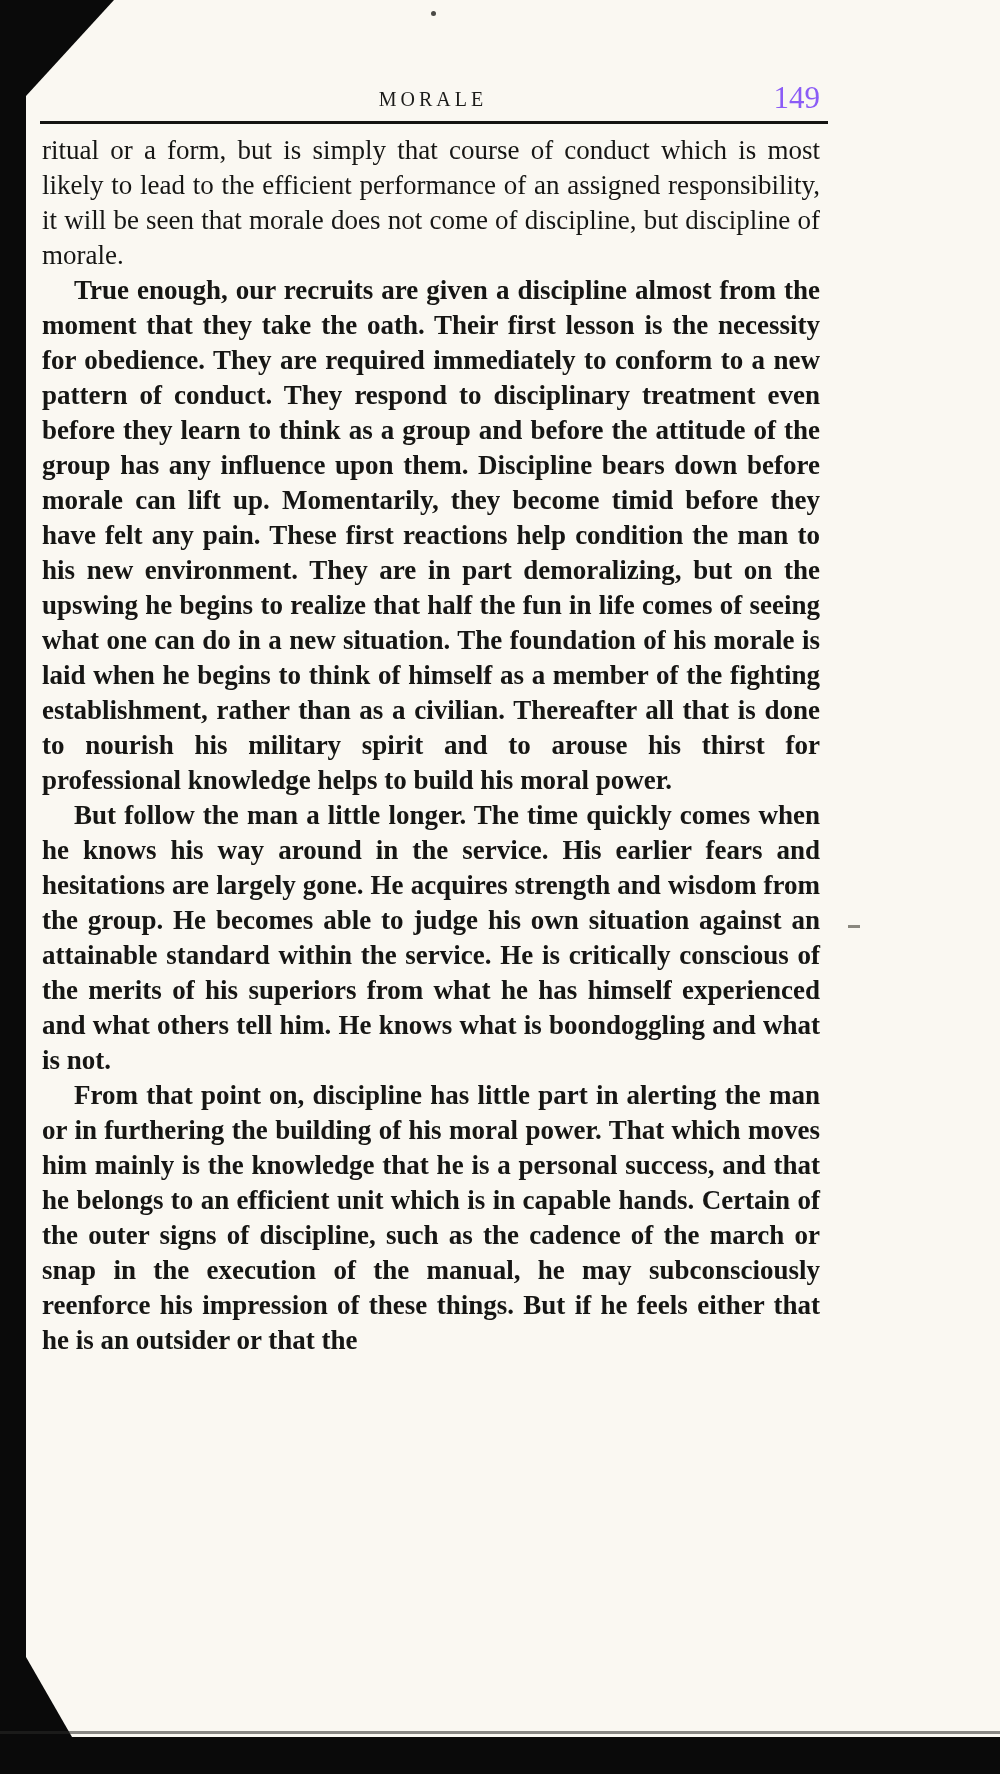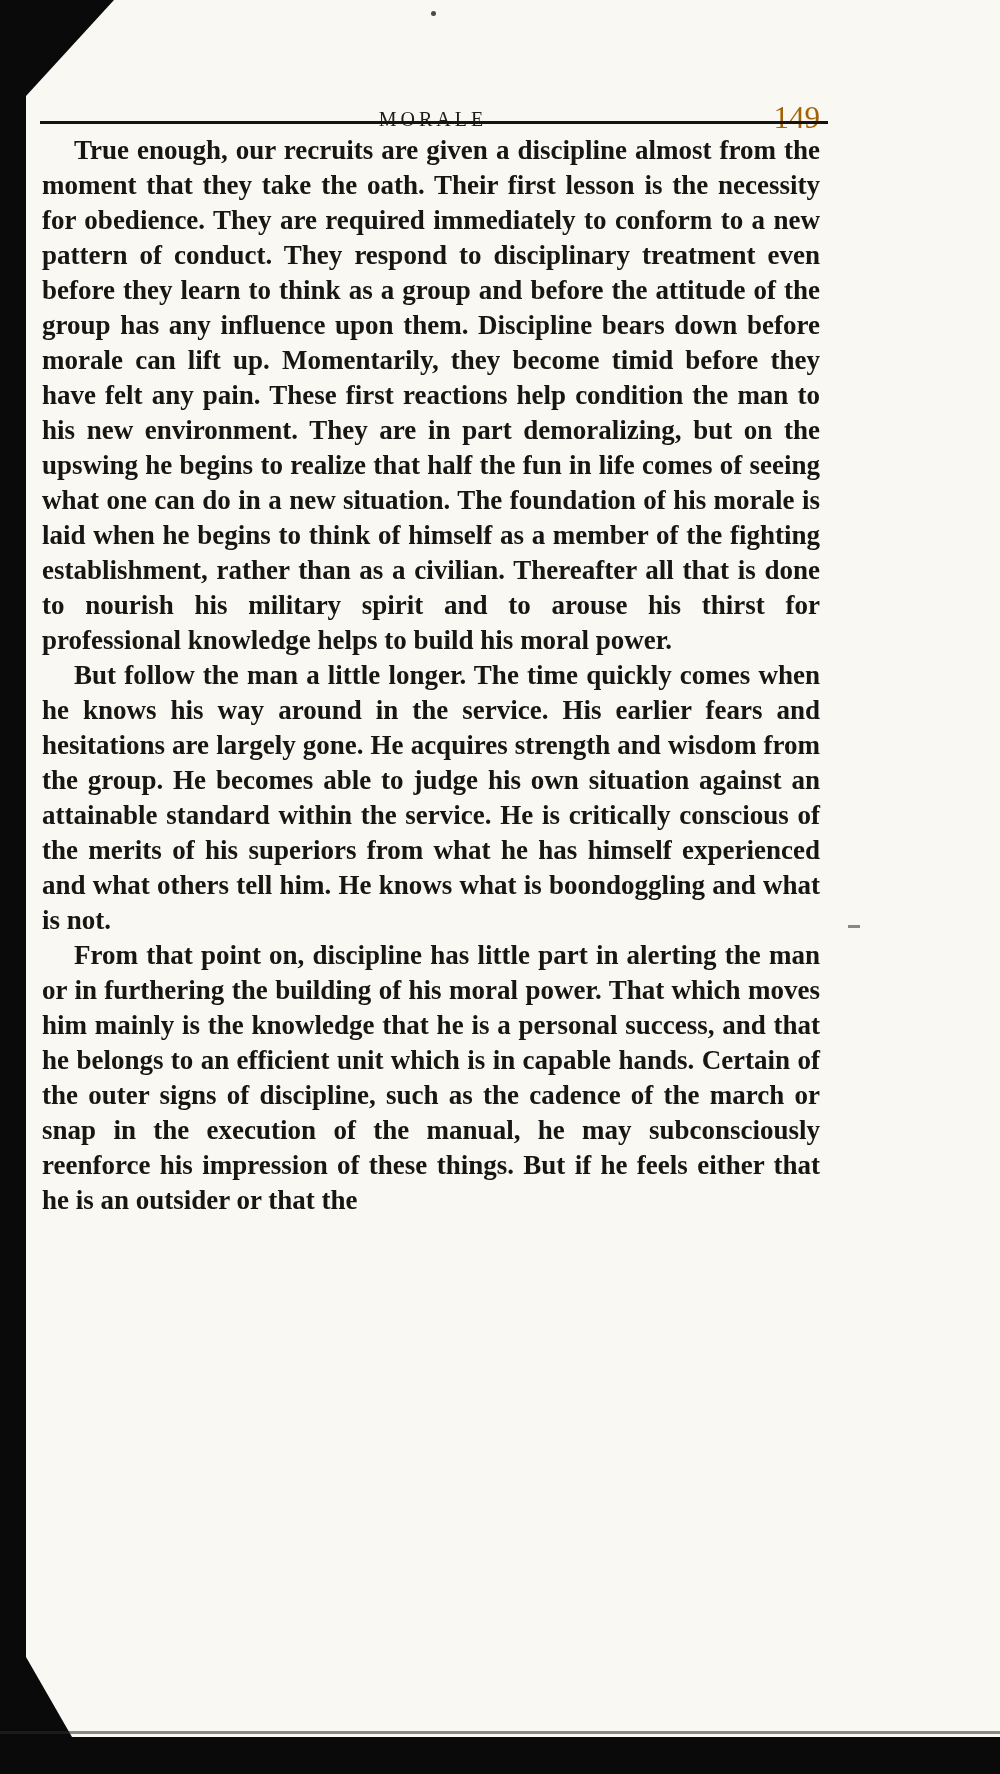--- a/index.html
+++ b/index.html
@@ -61,39 +61,39 @@
   .scan-dash-right {
     position: absolute;
     right: 140px; top: 925px;
     width: 12px; height: 3px;
     background: #8a887f;
   }
 
   
   .page-header {
     position: absolute;
-    left: 42px; top: 100px;
+    left: 42px; top: 80px;
     width: 782px;
     height: 34px;
   }
   .running-head {
     position: absolute;
     left: 0; right: 0;
     top: 8px;
     text-align: center;
     font-size: 20px;
     letter-spacing: 4px;
     font-weight: 500;
     color: #1c1c1a;
   }
   .page-number {
     position: absolute;
     right: 4px; top: 0;
     font-size: 31px;
-    color: #a16207;
+    color: #8b5cf6;
     text-align: right;
   }
   .header-rule {
     position: absolute;
     left: 40px; top: 121px;
     width: 788px;
     height: 0;
     border-top: 3px solid #141412;
   }
 
@@ -129,18 +129,19 @@
   <div class="scan-speck-top"></div>
   <div class="scan-dash-right"></div>
 
   <div class="page-header">
     <div class="running-head">MORALE</div>
     <div class="page-number">149</div>
   </div>
   <div class="header-rule"></div>
 
   <div class="body-text">
+    <p>ritual or a form, but is simply that course of conduct which is most likely to lead to the efficient performance of an assigned responsibility, it will be seen that morale does not come of discipline, but discipline of morale.</p>
     <p class="indent">True enough, our recruits are given a discipline almost from the moment that they take the oath. Their first lesson is the necessity for obedience. They are required immediately to conform to a new pattern of conduct. They respond to disciplinary treatment even before they learn to think as a group and before the attitude of the group has any influence upon them. Discipline bears down before morale can lift up. Momentarily, they become timid before they have felt any pain. These first reactions help condition the man to his new environment. They are in part demoralizing, but on the upswing he begins to realize that half the fun in life comes of seeing what one can do in a new situation. The foundation of his morale is laid when he begins to think of himself as a member of the fighting establishment, rather than as a civilian. Thereafter all that is done to nourish his military spirit and to arouse his thirst for professional knowledge helps to build his moral power.</p>
     <p class="indent">But follow the man a little longer. The time quickly comes when he knows his way around in the service. His earlier fears and hesitations are largely gone. He acquires strength and wisdom from the group. He becomes able to judge his own situation against an attainable standard within the service. He is critically conscious of the merits of his superiors from what he has himself experienced and what others tell him. He knows what is boondoggling and what is not.</p>
     <p class="indent">From that point on, discipline has little part in alerting the man or in furthering the building of his moral power. That which moves him mainly is the knowledge that he is a personal success, and that he belongs to an efficient unit which is in capable hands. Certain of the outer signs of discipline, such as the cadence of the march or snap in the execution of the manual, he may subconsciously reenforce his impression of these things. But if he feels either that he is an outsider or that the</p>
   </div>
 
 </div>
 
 </body></html>

